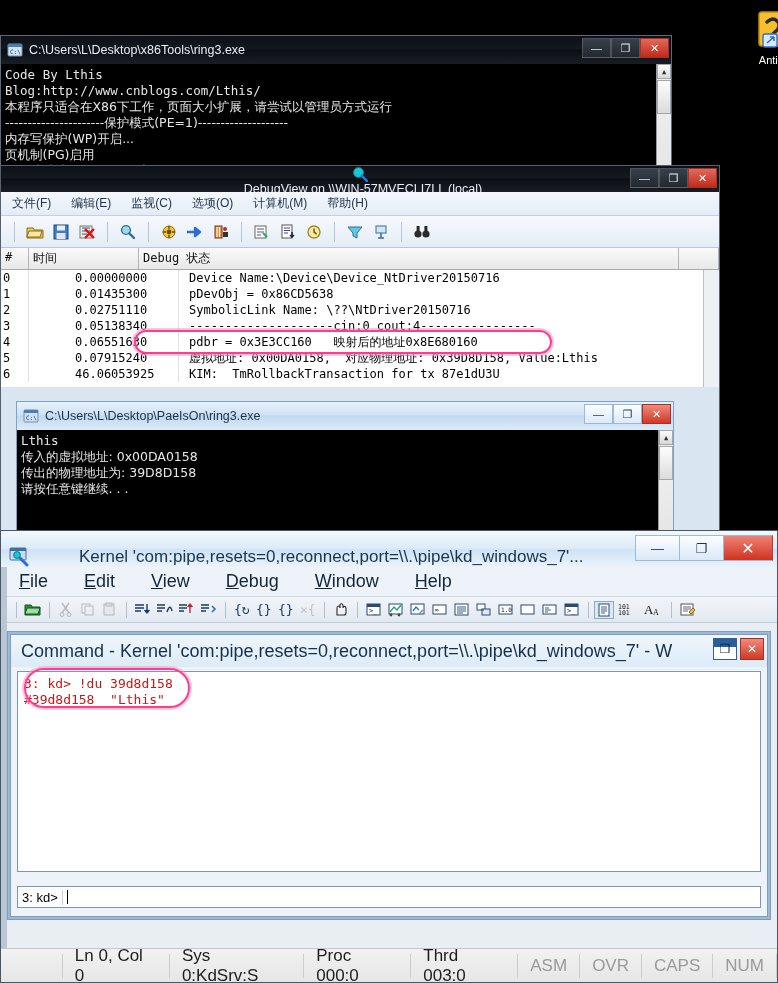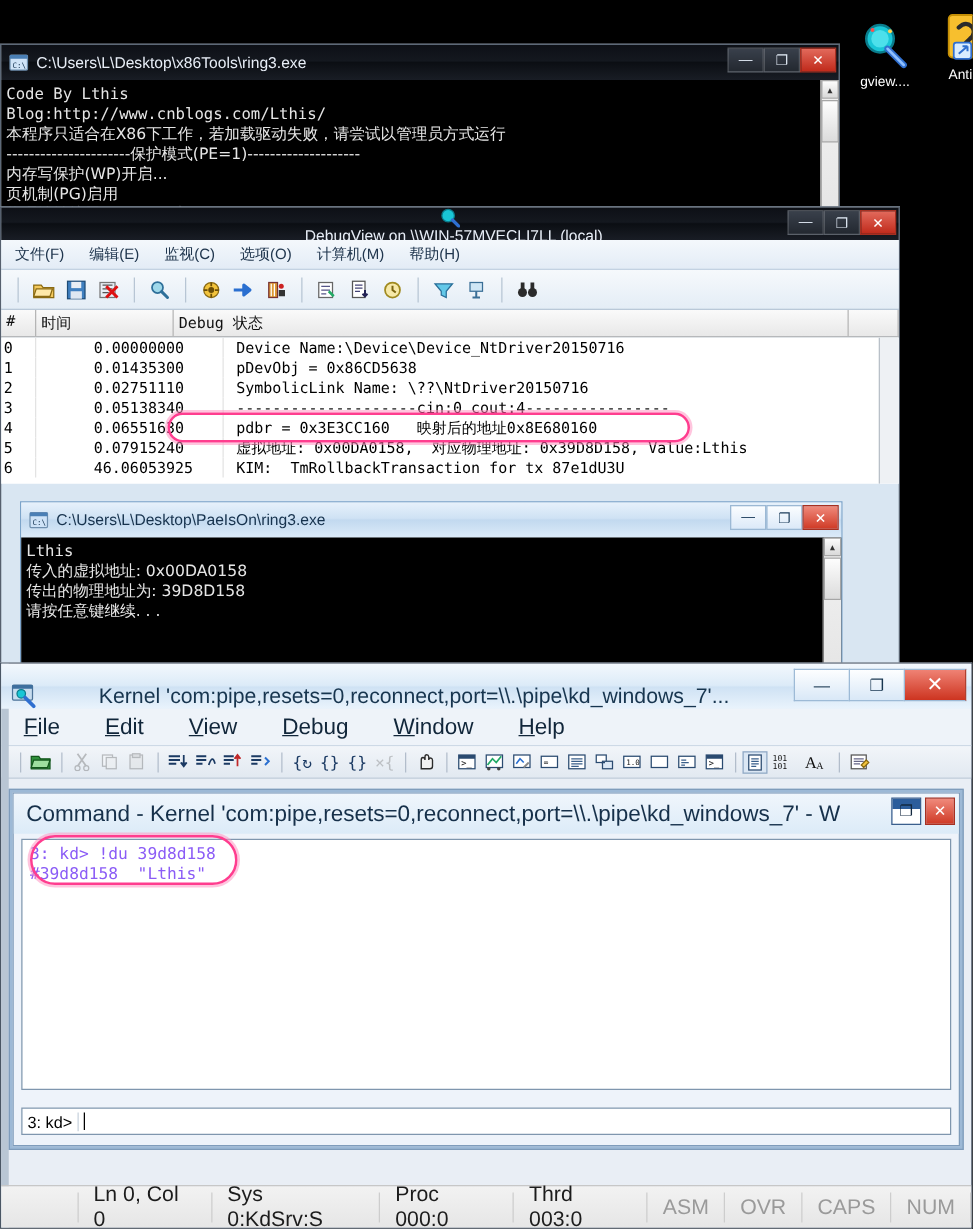--- a/index.html
+++ b/index.html
@@ -129,54 +129,41 @@
                background: linear-gradient(to bottom,#f0f6fc,#dcebf8); }
   .mdi-title-text { white-space: nowrap; overflow: hidden; }
   .mdi-btns { position:absolute; right:3px; top:3px; display:flex; gap:3px; }
   .mdi-btn { width:24px; height:22px; display:flex; align-items:center; justify-content:center;
              font-size:12px; border:1px solid #3b5f8d; background:#fff; color:#13283f; }
   .mdi-btn.restore { background: linear-gradient(to bottom,#2c5d9b 0 40%,#fff 40% 100%); color:#13283f; }
   .mdi-btn.close { background: linear-gradient(to bottom,#f08a7c,#cf3a26); color:#fff; border-color:#a63022; }
   .cmd-output { position:absolute; left:6px; top:36px; right:6px; bottom:44px;
                 background:#fff; border:1px solid #7f96ae;
                 font-family:"DejaVu Sans Mono","Liberation Mono",monospace;
-                font-size: 13px; line-height: 16px; color:#8b5cf6; padding: 4px 6px; white-space: pre; }
+                font-size: 13px; line-height: 16px; color:#b91c1c; padding: 4px 6px; white-space: pre; }
   .cmd-input { position:absolute; left:6px; bottom:8px; right:6px; height: 22px;
                background:#fff; border:1px solid #7f96ae; display:flex; align-items:center; }
   .cmd-prompt { font-family:Liberation Sans, sans-serif; font-size:13px;
                 color:#000; padding: 0 4px; border-right:1px solid #c8d2dd; }
   .cmd-caret { width:1px; height:14px; background:#000; margin-left:4px; }
 
   .wd-status { position:absolute; left:0; right:0; bottom:0; height: 34px;
                background: linear-gradient(to bottom,#f2f2f2,#e6e6e6); border-top:1px solid #c7c7c7;
                display:flex; align-items:center; font-size: 17px; color:#1c1c1c; }
   .st-cell { padding: 0 12px; border-right:1px solid #cdcdcd; height:24px; display:flex; align-items:center; }
   .st-cell.dim { color:#9a9a9a; }
   .st-spacer { width: 62px; border-right:1px solid #cdcdcd; height:24px; }
 
   .edge-strip { position:absolute; left:0; top:0; width:6px; bottom:0; background:#b9c6d4; }
 </style>
 </head>
 <body>
 
 <div id="root">
 
-  <div class="desk-icon" style="left:672px; top:14px;">
-    <span class="glyph">
-      <svg width="46" height="46" viewBox="0 0 46 46">
-        <circle cx="19" cy="17" r="11" fill="#19c6d6" stroke="#0a7c8c" stroke-width="2"></circle>
-        <circle cx="19" cy="17" r="7" fill="#5ae6f0" opacity=".8"></circle>
-        <path d="M25 25 L38 38" stroke="#2f6fd0" stroke-width="5" stroke-linecap="round"></path>
-        <path d="M25 25 L38 38" stroke="#8fc0ff" stroke-width="2" stroke-linecap="round"></path>
-        <circle cx="13" cy="10" r="1.6" fill="#ff4d4d"></circle>
-        <circle cx="27" cy="11" r="1.6" fill="#ffd24d"></circle>
-      </svg>
-    </span>
-    <span class="lbl">gview....</span>
-  </div>
 
   <div class="desk-icon" style="left:736px; top:8px;">
     <span class="glyph">
       <svg width="46" height="46" viewBox="0 0 46 46">
         <rect x="10" y="4" width="28" height="34" rx="3" fill="#f7bf2e" stroke="#c58f05" stroke-width="1.5"></rect>
         <path d="M18 14 q6 -6 11 0 q3 5 -2 9 l-3 3 v3" stroke="#2b2b2b" stroke-width="3.4" fill="none" stroke-linecap="round"></path>
         <rect x="14" y="26" width="14" height="13" rx="2" fill="#d9ecff" stroke="#2f6fd0" stroke-width="1.4"></rect>
         <path d="M18 35 L25 29 M25 29 h-4 M25 29 v4" stroke="#2f6fd0" stroke-width="1.6" fill="none"></path>
       </svg>
     </span>
@@ -195,21 +182,21 @@
       <span class="win-title-text">C:\Users\L\Desktop\x86Tools\ring3.exe</span>
       <span class="win-btns">
         <span class="wbtn">—</span>
         <span class="wbtn">❐</span>
         <span class="wbtn close">✕</span>
       </span>
     </div>
     <div class="console-body" style="height:138px;">
       <div class="console-text"><span>Code By Lthis</span>
 <span>Blog:http://www.cnblogs.com/Lthis/</span>
-<span class="cjk">本程序只适合在X86下工作，若加载驱动失败，请尝试以管理员方式运行</span>
+<span class="cjk">本程序只适合在X86下工作，页面大小扩展，请尝试以管理员方式运行</span>
 <span class="cjk">----------------------保护模式(PE=1)--------------------</span>
 <span class="cjk">内存写保护(WP)开启...</span>
 <span class="cjk">页机制(PG)启用</span>
 <span class="cjk">物理地址扩展(PAE)已开启</span>
 <span class="cjk">页面大小扩展(PSE)已开启</span></div>
       <div class="cscroll">
         <div class="arrow">▲</div>
         <div class="thumb"></div>
         <div class="arrow bot">▼</div>
       </div>

